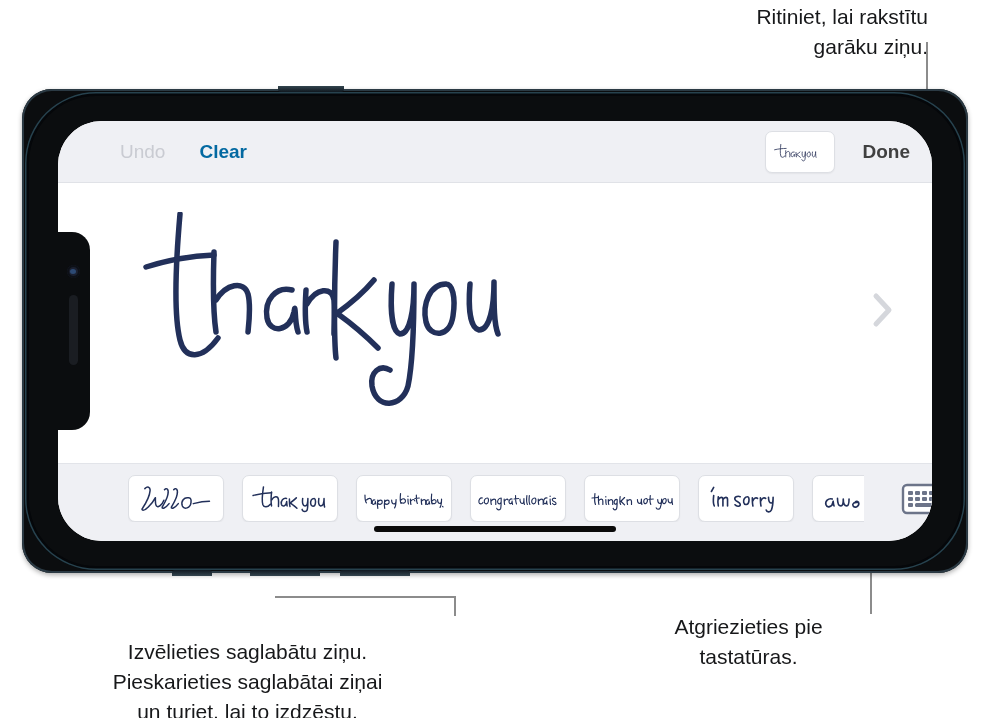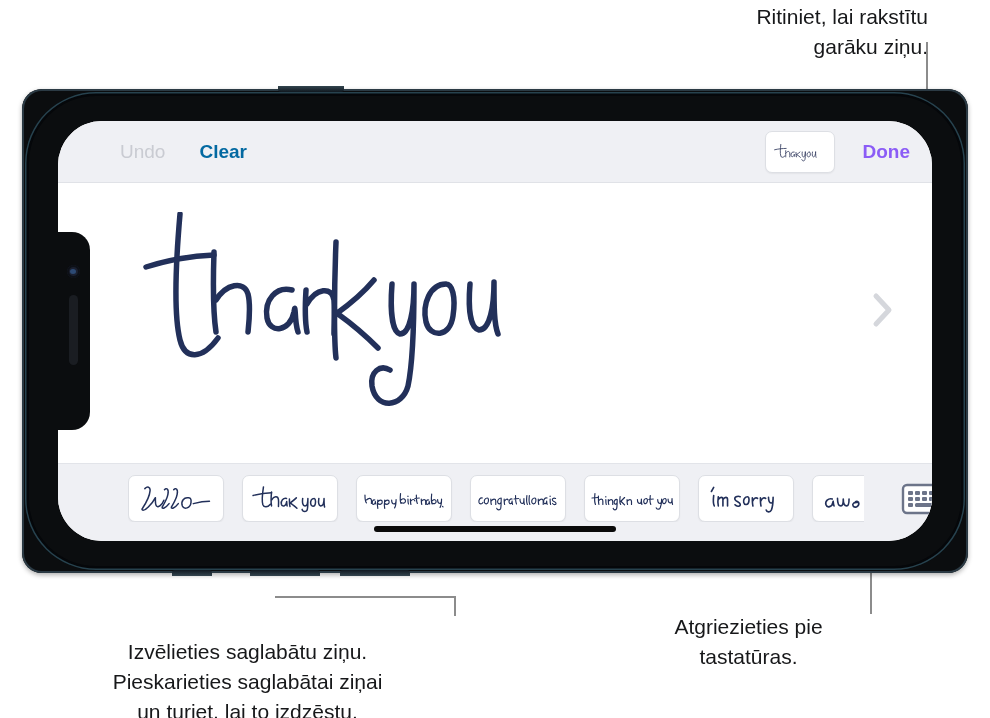--- a/index.html
+++ b/index.html
@@ -42,21 +42,21 @@
   #leader-bot-left-h { left: 275px; top: 596px; width: 181px; }
   #leader-bot-left-v { left: 454px; top: 596px; height: 20px;  }
 
   
   #phone {
     position: absolute;
     left: 22px;
     top: 89px;
     width: 946px;
     height: 484px;
-    border-radius: 20px;
+    border-radius: 30px;
     background: #0b0d0f;
     box-shadow:
       inset 0 0 0 2px #2b3a44,
       0 2px 5px rgba(0,0,0,.32);
   }
   #phone::before {
     
     content: "";
     position: absolute;
     inset: -4px;
@@ -150,21 +150,21 @@
   .tb-btn {
     font-size: 19px;
     font-family: "Liberation Sans", sans-serif;
     background: none;
     border: none;
     padding: 0;
     cursor: pointer;
   }
   #undo-button   { color: #c9cbd2; margin-left: 62px; }
   #clear-button  { color: #0369a1; margin-left: 34px; font-weight: bold; }
-  #done-button   { color: #8b5cf6; font-weight: bold; font-size: 19px; margin-left: 28px; }
+  #done-button   { color: #404040; font-weight: bold; font-size: 19px; margin-left: 28px; }
   #toolbar-spacer { flex: 1; }
 
   .ink-card {
     background: #ffffff;
     border: 1px solid #dddfe4;
     border-radius: 7px;
     box-shadow: 0 1px 1.5px rgba(0,0,0,.05);
     display: flex;
     align-items: center;
     justify-content: center;

